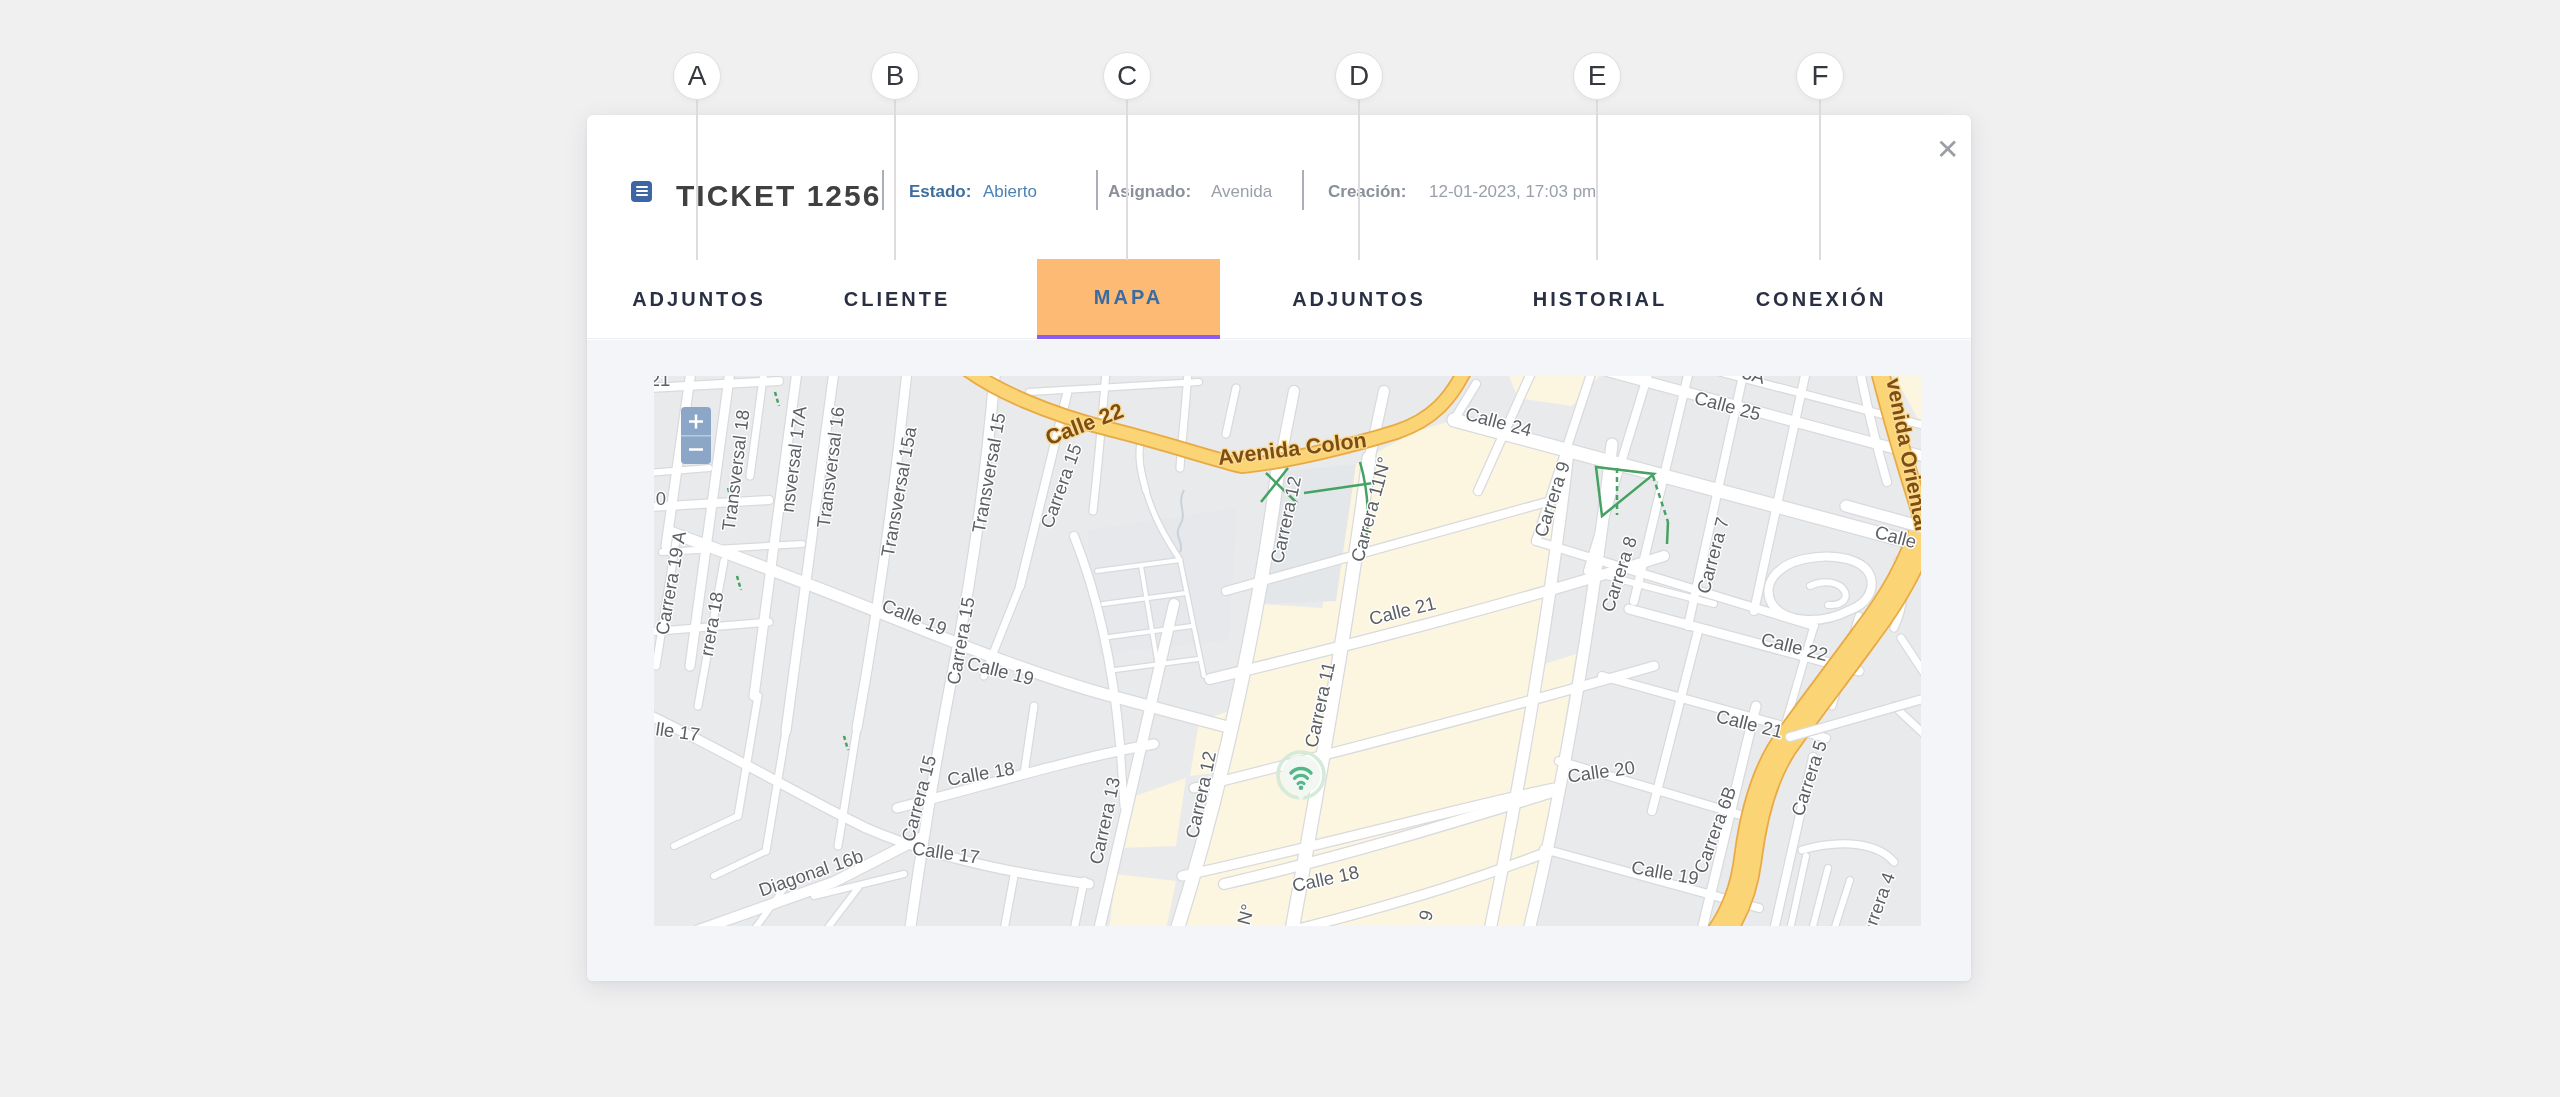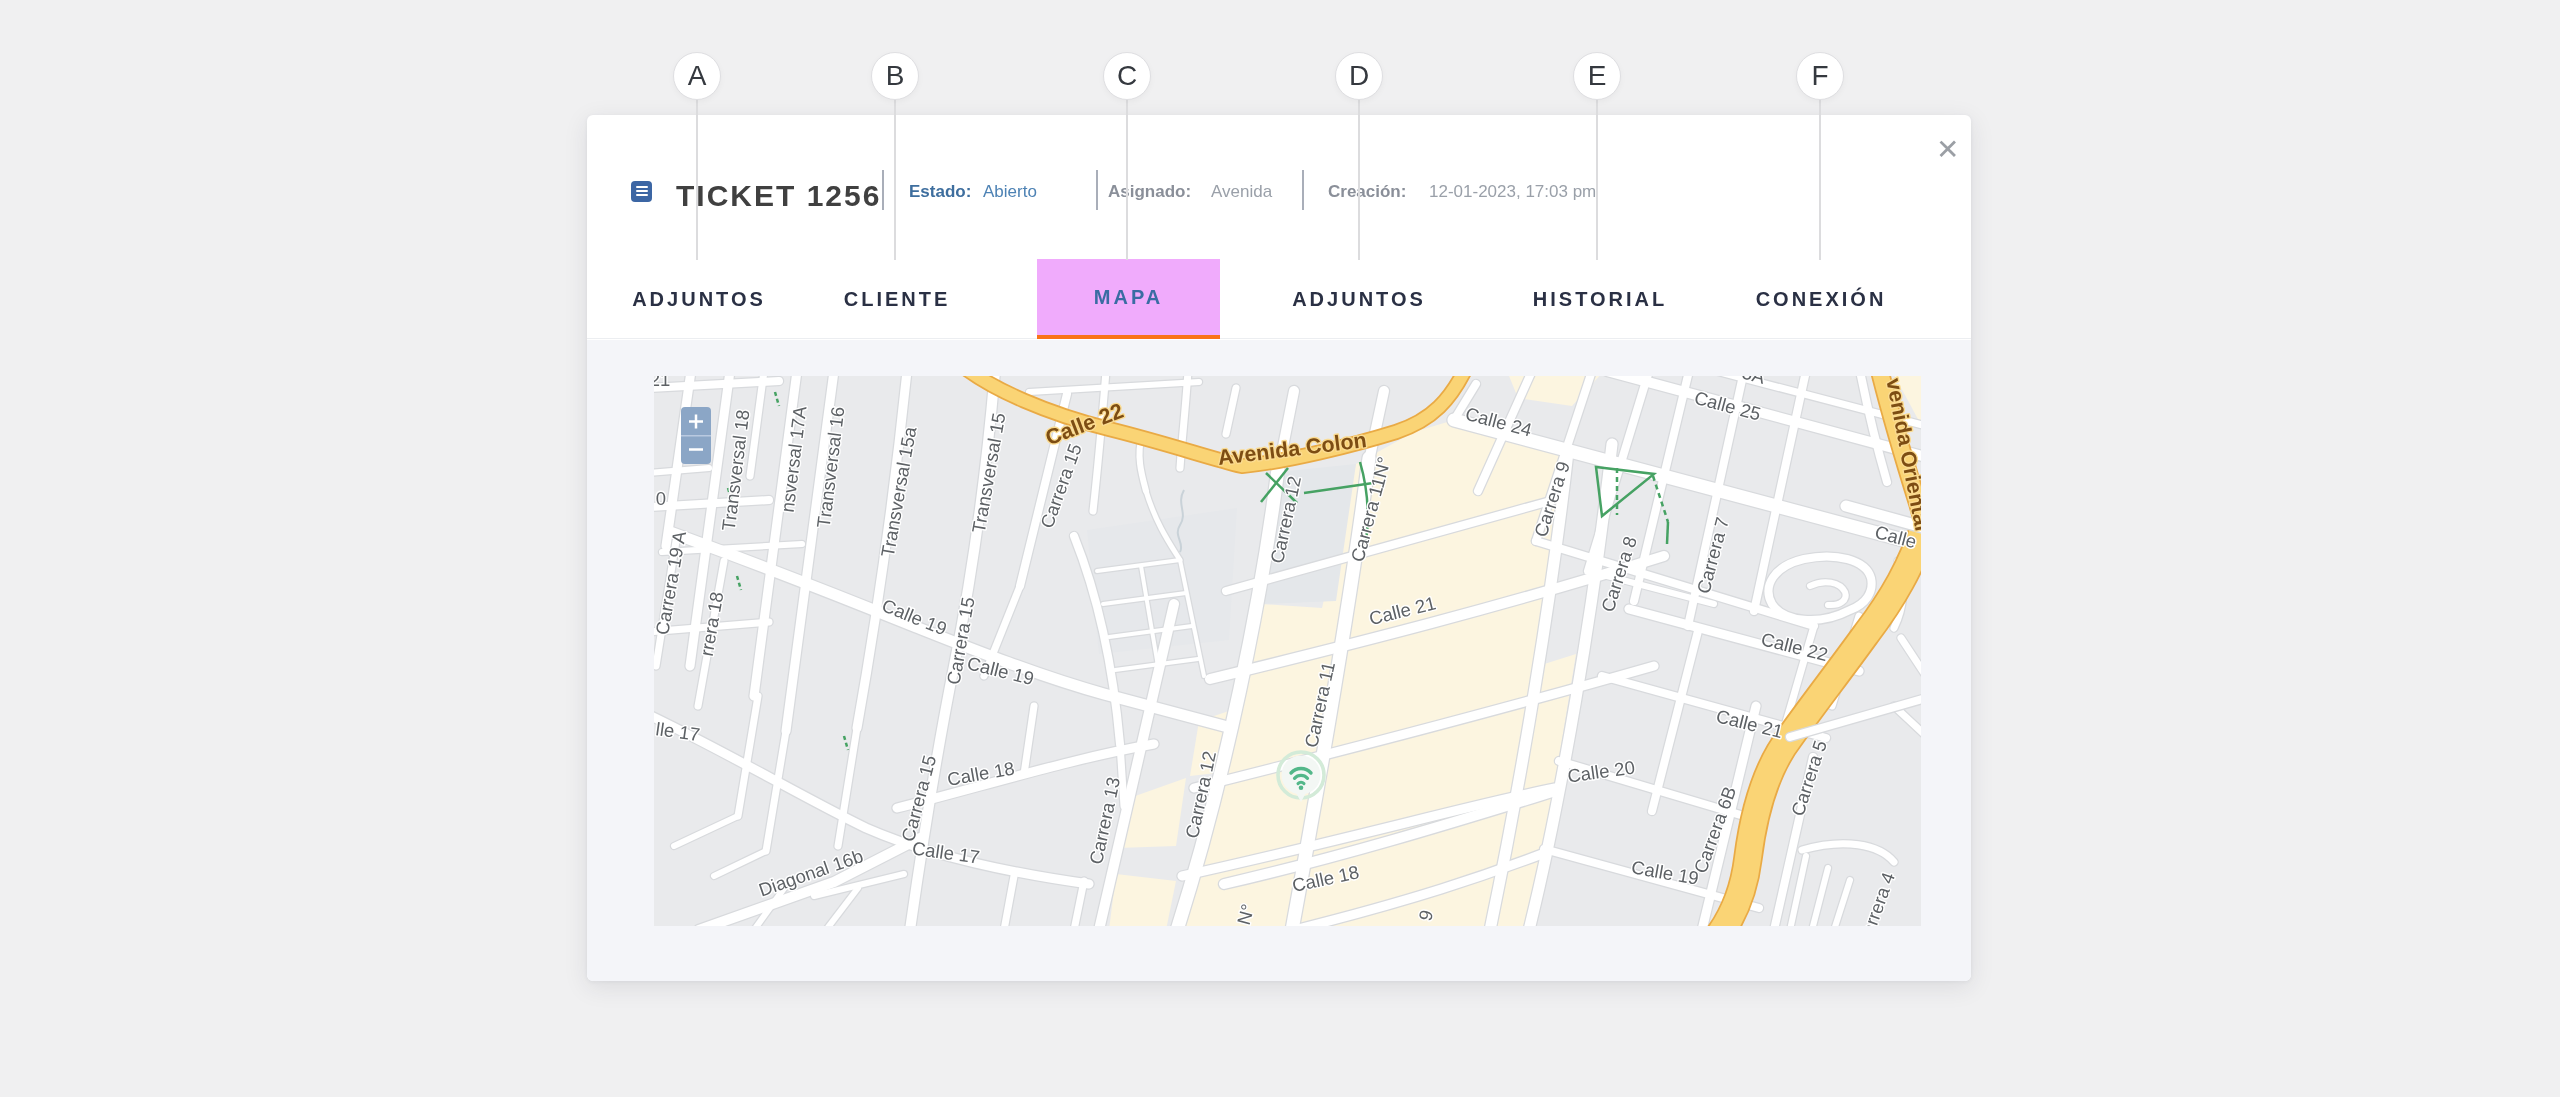--- a/index.html
+++ b/index.html
@@ -9,21 +9,21 @@
   .mcirc { position:absolute; top:52px; width:48px; height:48px; border-radius:50%; background:#ffffff; border:1.5px solid #dfdfe2; box-shadow:0 2px 6px rgba(0,0,0,0.04); color:#35393f; font-size:28px; text-align:center; line-height:46px; z-index:7; }
   .hicon { position:absolute; left:44px; top:66px; width:21px; height:21px; background:#3c66a4; border-radius:4px; z-index:2; }
   .hicon span { display:block; height:2px; background:#fff; margin:2px 4.5px 0 4.5px; border-radius:1px; }
   .hicon span:first-child { margin-top:4.5px; }
   .title { position:absolute; left:89px; top:64px; font-size:30px; font-weight:bold; color:#404040; letter-spacing:2px; }
   .hdiv { position:absolute; top:55px; width:2px; height:40px; background:#a9aeb9; }
   .meta { position:absolute; top:67px; font-size:17px; white-space:nowrap; }
   .close { position:absolute; left:1349px; top:18px; font-size:28px; color:#9b9fa5; }
   .tabs { position:absolute; left:0; top:144px; width:100%; height:80px; border-bottom:1px solid #eceef1; }
   .tab { position:absolute; top:0; height:80px; font-size:20px; font-weight:bold; letter-spacing:3px; color:#2a3044; display:flex; align-items:center; justify-content:center; }
-  .tab.active { background:#f0abfc; color:#3a6ca3; border-bottom:4px solid #f97316; }
+  .tab.active { background:#fdba74; color:#3a6ca3; border-bottom:4px solid #8b5cf6; }
   .mbody { position:absolute; left:0; top:225px; width:100%; height:641px; background:#f4f5f9; border-radius:0 0 6px 6px; }
   .mapbox { position:absolute; left:67px; top:261px; width:1267px; height:550px; overflow:hidden; }
 </style>
 </head>
 <body>
   <div class="mline" style="left:696px;"></div>
   <div class="mline" style="left:894px;"></div>
   <div class="mline" style="left:1126px;"></div>
   <div class="mline" style="left:1358px;"></div>
   <div class="mline" style="left:1596px;"></div>

